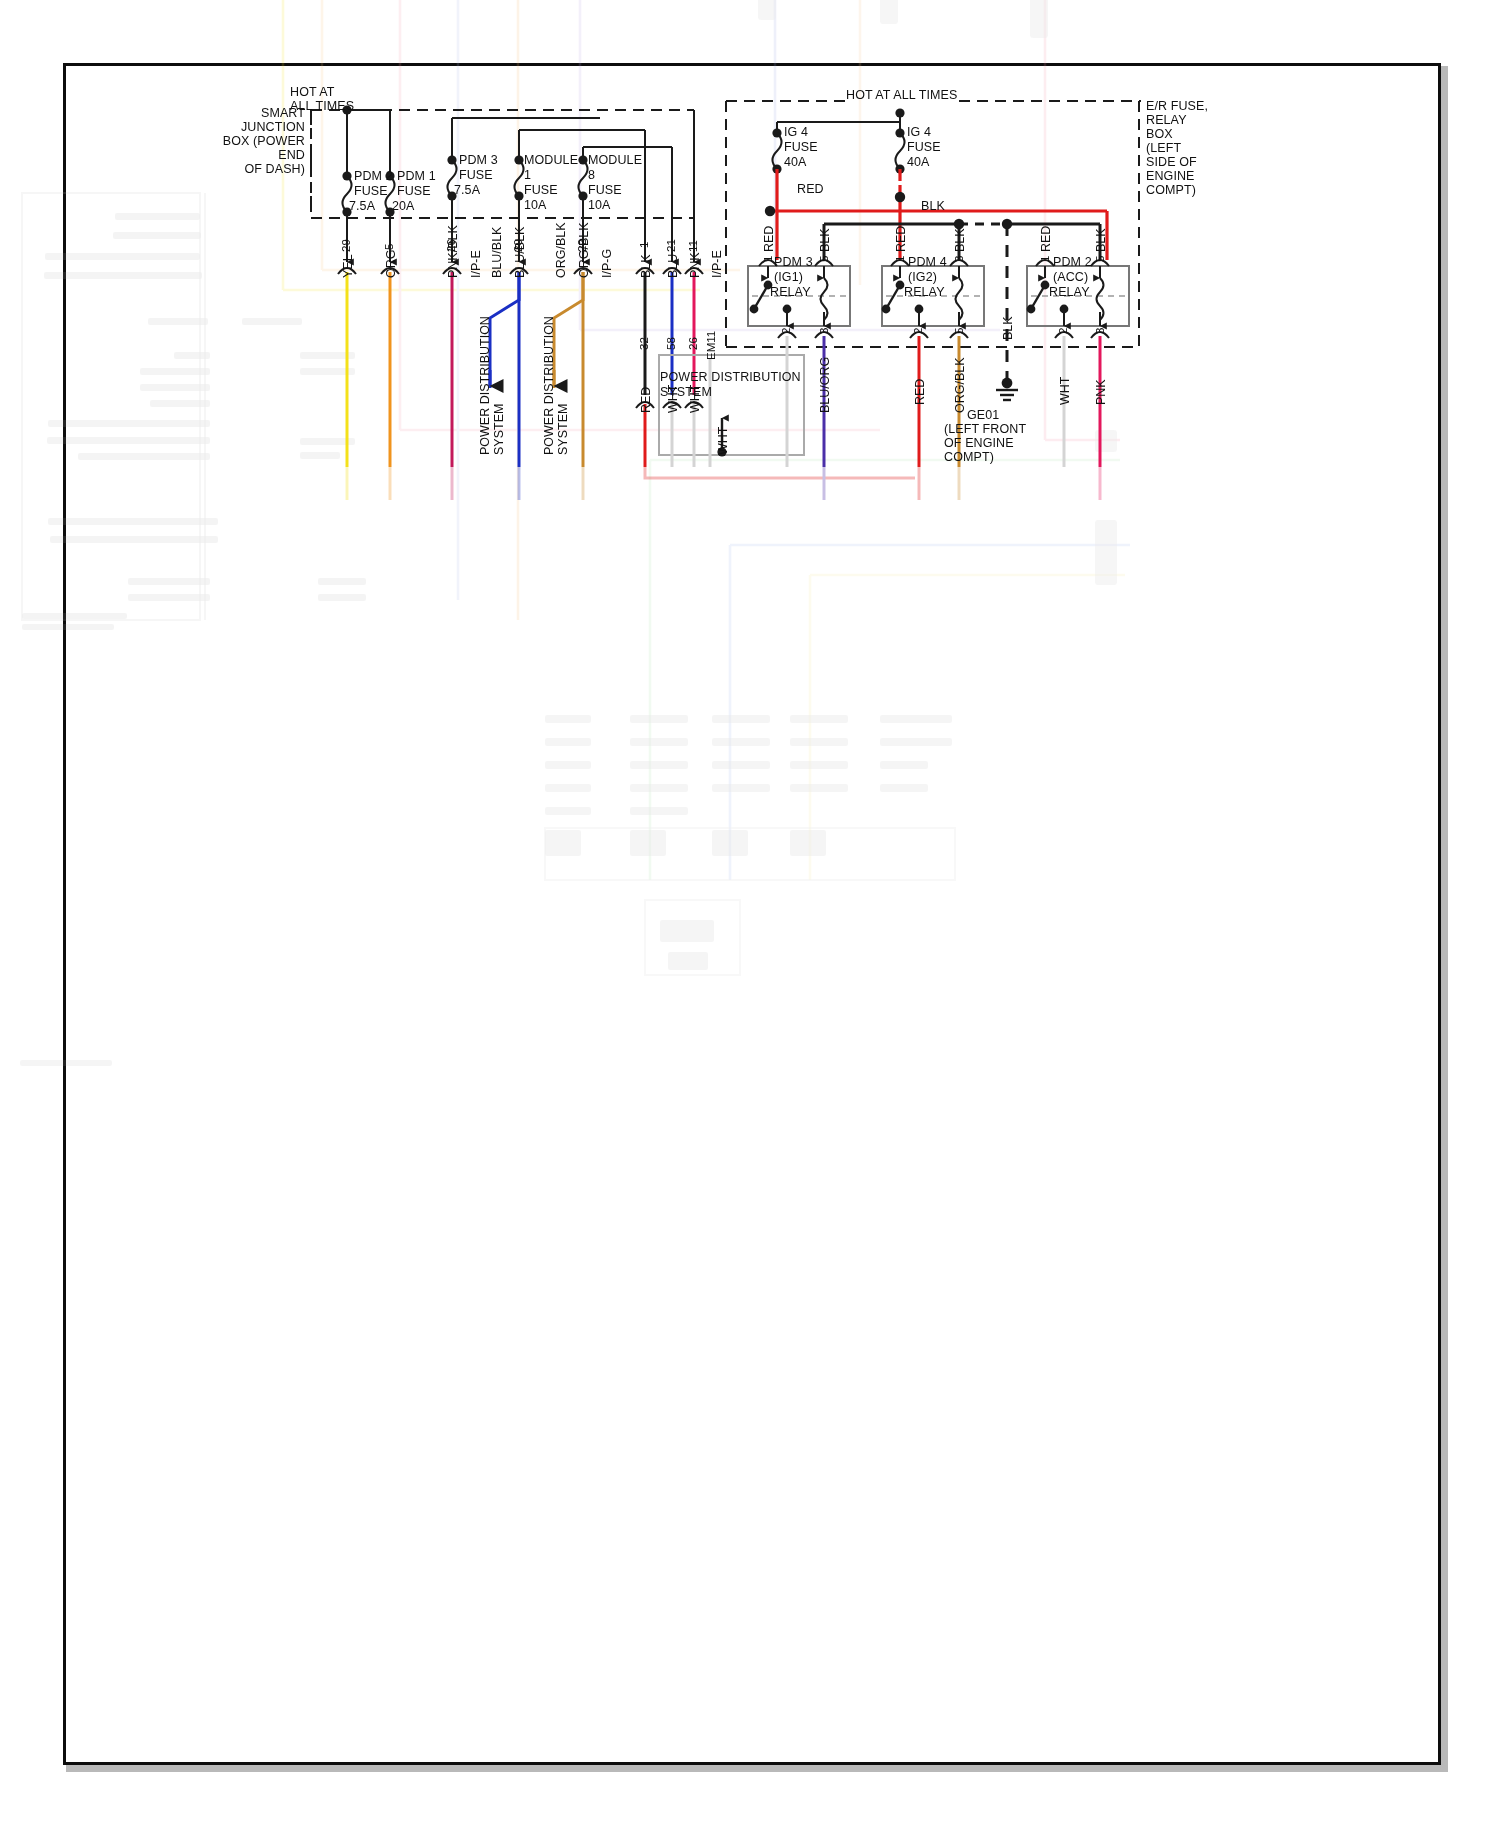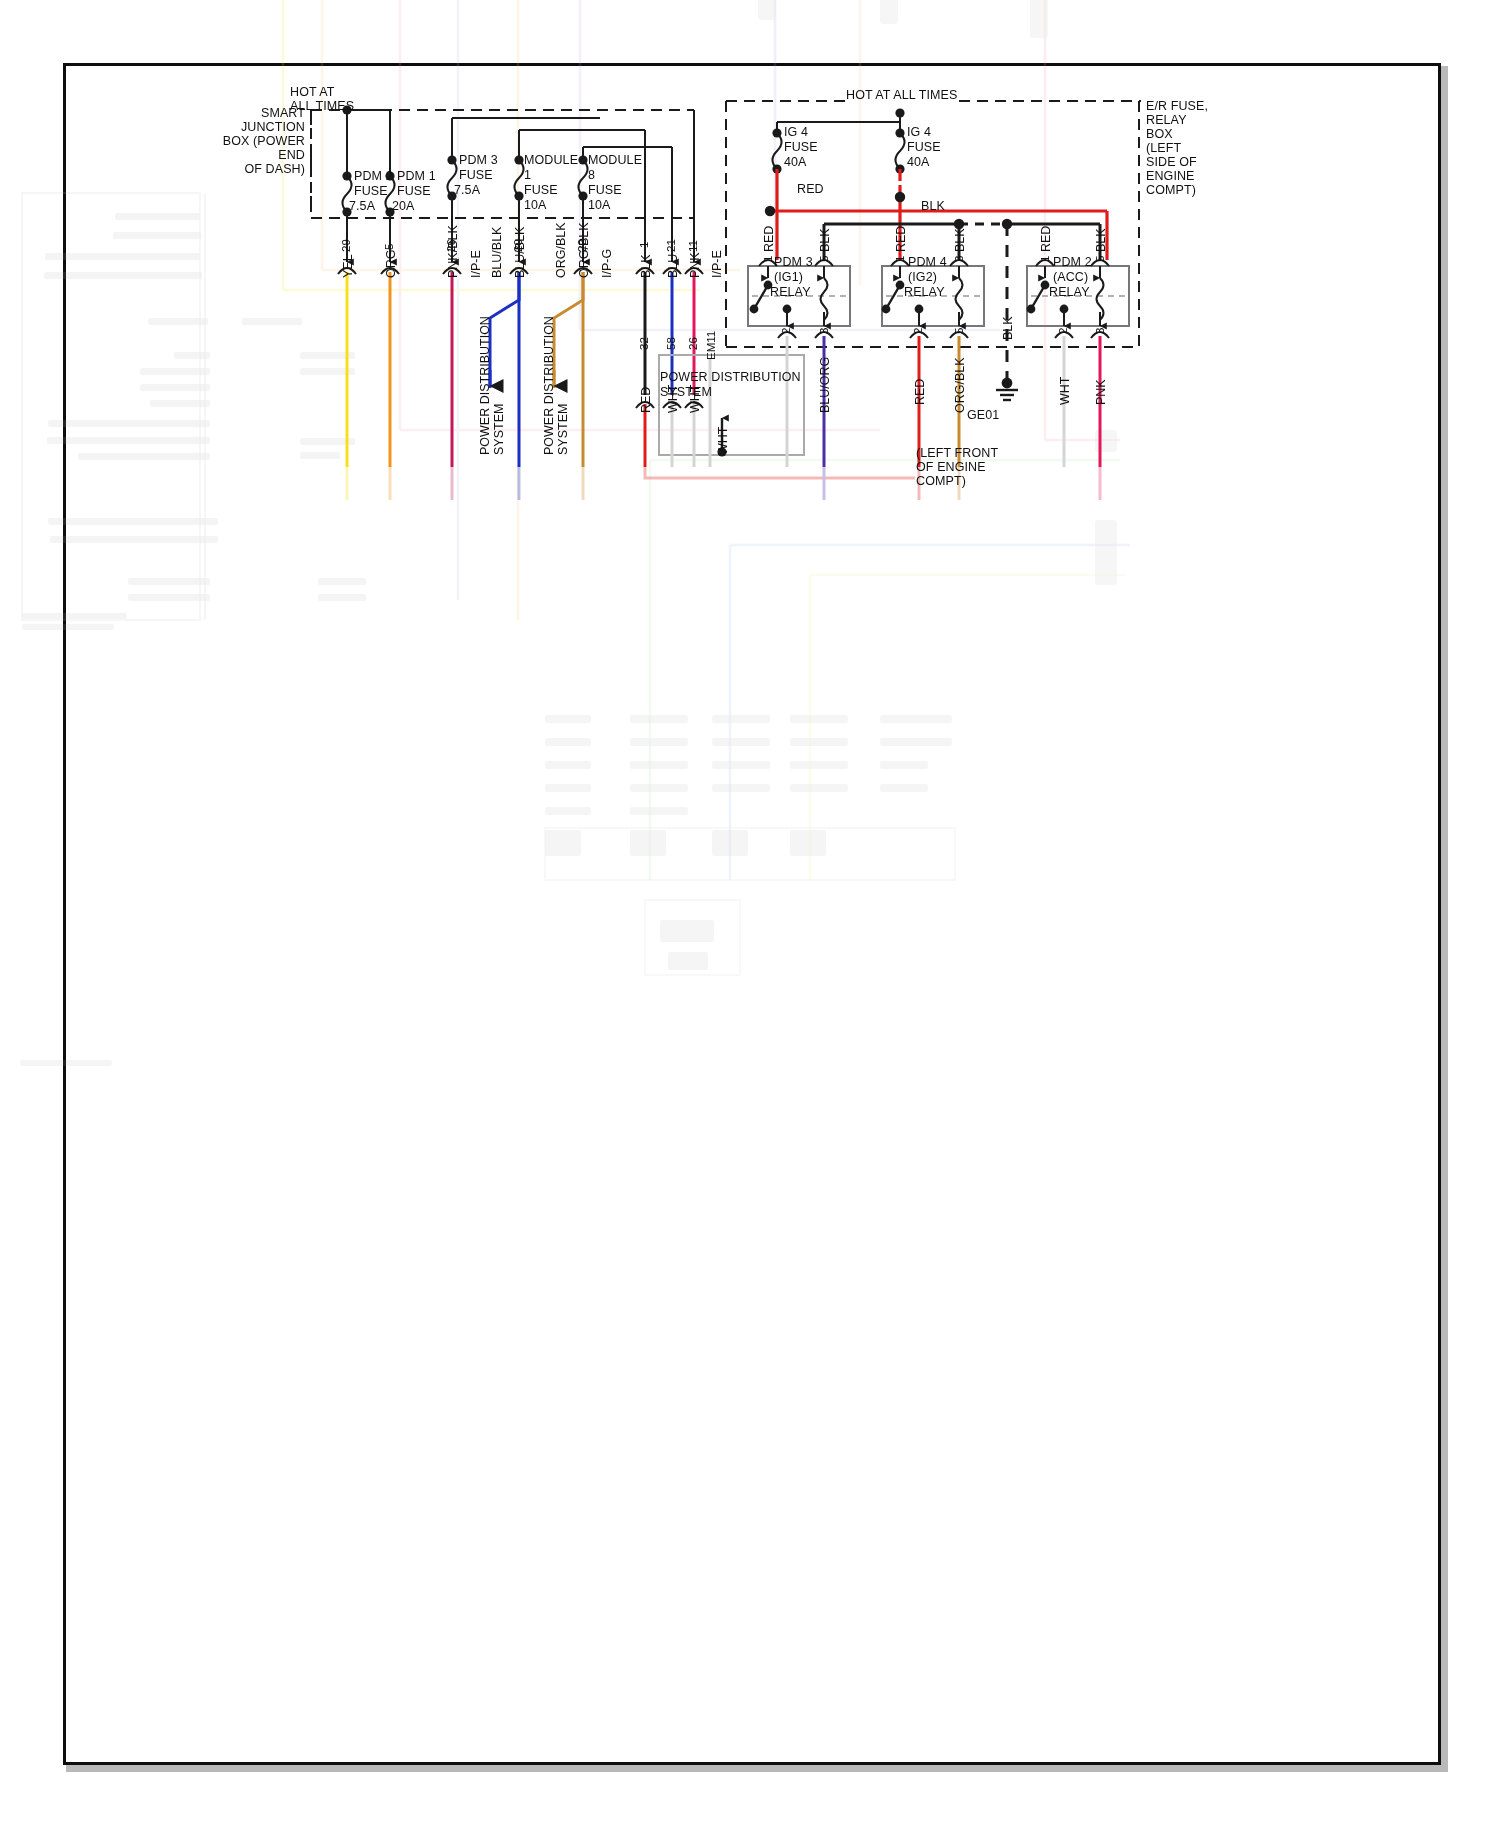--- a/index.html
+++ b/index.html
@@ -518,21 +518,21 @@
   <div class="vlbl sm" style="left:1094px;top:334px;">3</div>
 
   <div class="vlbl" style="left:818px;top:413px;">BLU/ORG</div>
   <div class="vlbl" style="left:913px;top:405px;">RED</div>
   <div class="vlbl" style="left:953px;top:413px;">ORG/BLK</div>
   <div class="vlbl" style="left:1058px;top:405px;">WHT</div>
   <div class="vlbl" style="left:1094px;top:405px;">PNK</div>
 
   <div class="vlbl" style="left:1001px;top:340px;">BLK</div>
   <div class="lbl c" style="left:967px;top:408px;width:80px;">GE01</div>
-  <div class="lbl c" style="left:916px;top:422px;width:110px;margin-top:24px;">(LEFT FRONT
+  <div class="lbl c" style="left:944px;top:422px;width:110px;">(LEFT FRONT
 OF ENGINE
 COMPT)</div>
 
   <div class="vlbl" style="left:478px;top:455px;">
     <span style="display:inline-block;white-space:pre;">POWER DISTRIBUTION
 SYSTEM</span>
   </div>
   <div class="vlbl" style="left:542px;top:455px;">
     <span style="display:inline-block;white-space:pre;">POWER DISTRIBUTION
 SYSTEM</span>

